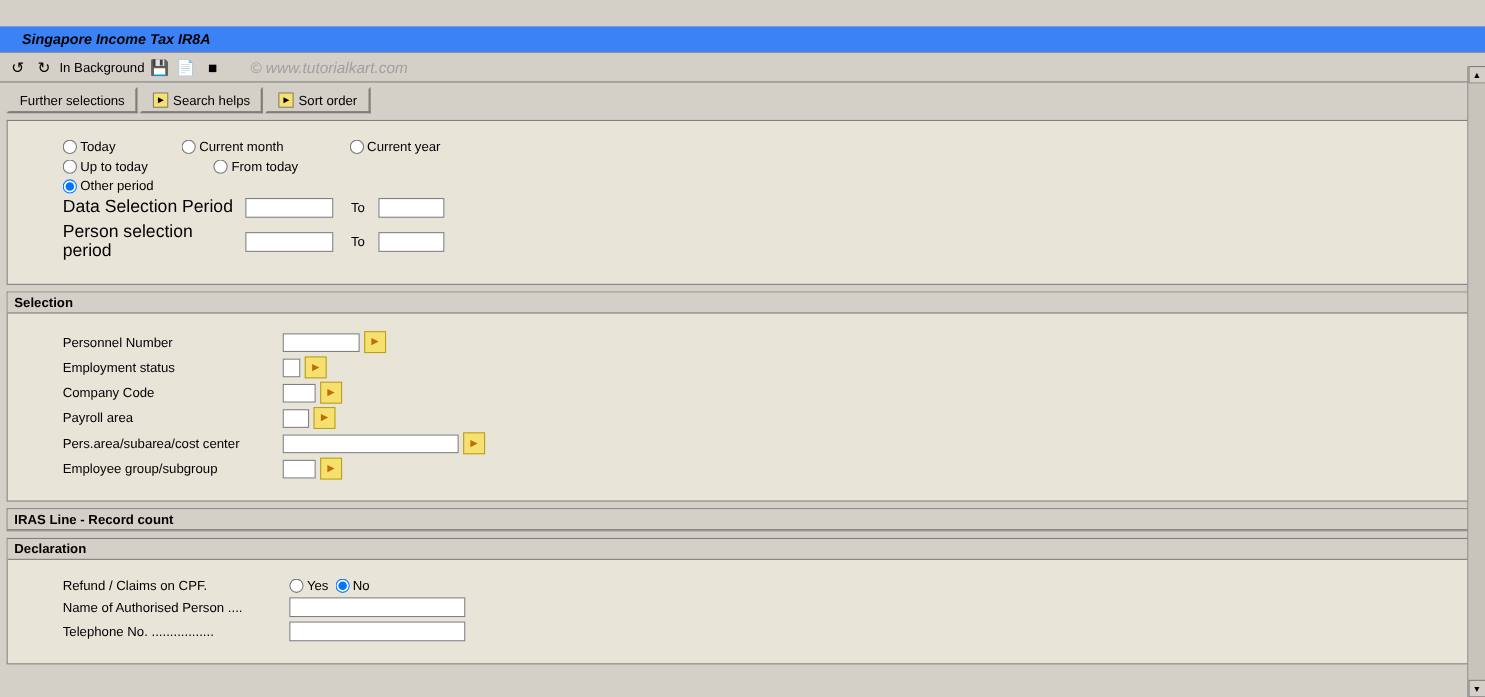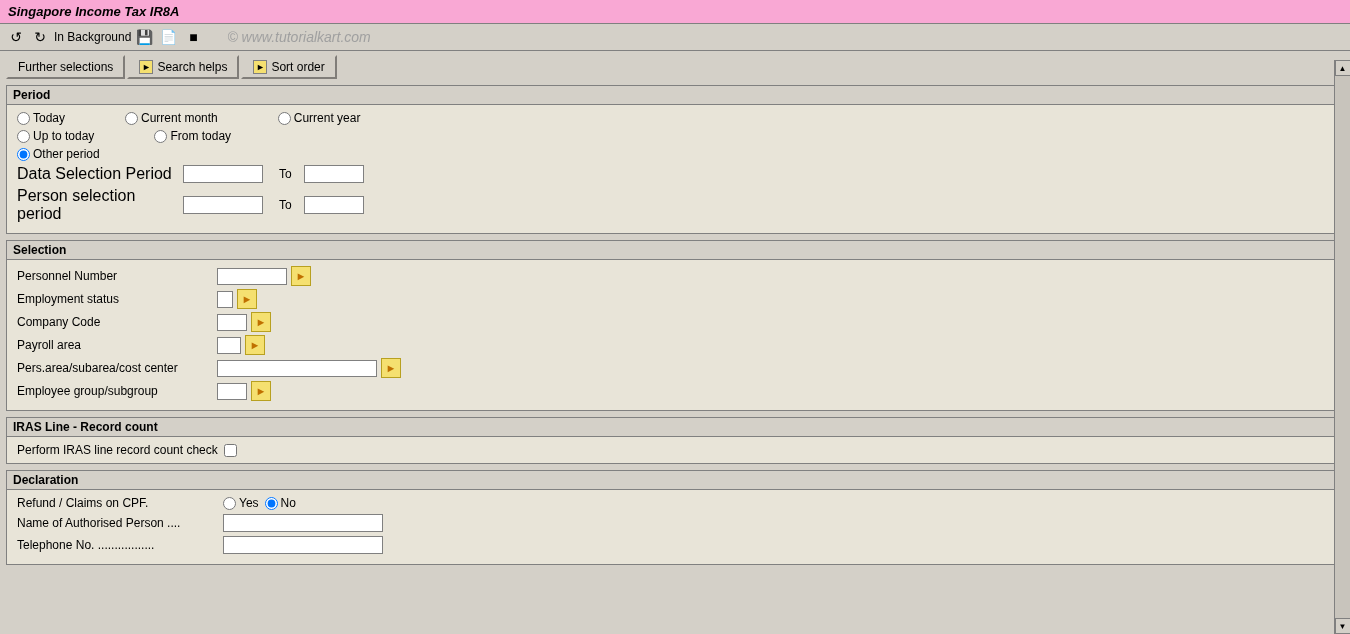--- a/index.html
+++ b/index.html
@@ -7,26 +7,27 @@
       font-family: Arial, sans-serif;
       font-size: 12px;
       background: #d4d0c8;
       color: #000;
       width: 1350px;
       height: 634px;
       overflow: hidden;
     }
 
     .title-bar {
-      background: #f9a8d4;
-      padding: 4px 8px;
+      background: #3b82f6;
+      padding: 4px 20px;
       font-weight: bold;
       font-size: 13px;
       border-bottom: 1px solid #808080;
       font-style: italic;
+      margin-top: 24px;
     }
 
     .toolbar {
       background: #d4d0c8;
       padding: 3px 6px;
       display: flex;
       align-items: center;
       gap: 4px;
       border-bottom: 1px solid #808080;
     }
@@ -103,21 +104,22 @@
 
     .section-header {
       background: #d4d0c8;
       padding: 2px 6px;
       font-weight: bold;
       font-size: 12px;
       border-bottom: 1px solid #808080;
     }
 
     .section-body {
-      padding: 6px 10px;
+      padding: 16px 10px;
+      margin-left: 40px;
     }
 
     
     .radio-row {
       display: flex;
       gap: 60px;
       margin-bottom: 4px;
       align-items: center;
     }
 
@@ -305,21 +307,20 @@
       <span class="tab-arrow">►</span>
       <span>Search helps</span>
     </button>
     <button class="tab-btn">
       <span class="tab-arrow">►</span>
       <span>Sort order</span>
     </button>
   </div>
 
   <div class="section-panel">
-    <div class="section-header">Period</div>
     <div class="section-body">
 
       <div class="radio-row">
         <label class="radio-label">
           <input type="radio" name="period" style="">
           <span>Today</span>
         </label>
         <label class="radio-label">
           <input type="radio" name="period" style="">
           <span>Current month</span>
@@ -415,26 +416,20 @@
         <span class="sel-arrow-btn">
             <span class="arrow-symbol">►</span>
           </span>
       </div>
 
     </div>
   </div>
 
   <div class="section-panel">
     <div class="section-header">IRAS Line - Record count</div>
-    <div class="section-body">
-      <div class="checkbox-row">
-        <span>Perform IRAS line  record count check</span>
-        <input type="checkbox" style="">
-      </div>
-    </div>
   </div>
 
   <div class="section-panel">
     <div class="section-header">Declaration</div>
     <div class="section-body">
 
       <div class="declaration-row">
         <span class="decl-label">Refund / Claims on CPF.</span>
         <div class="radio-group">
           <label class="radio-label">

